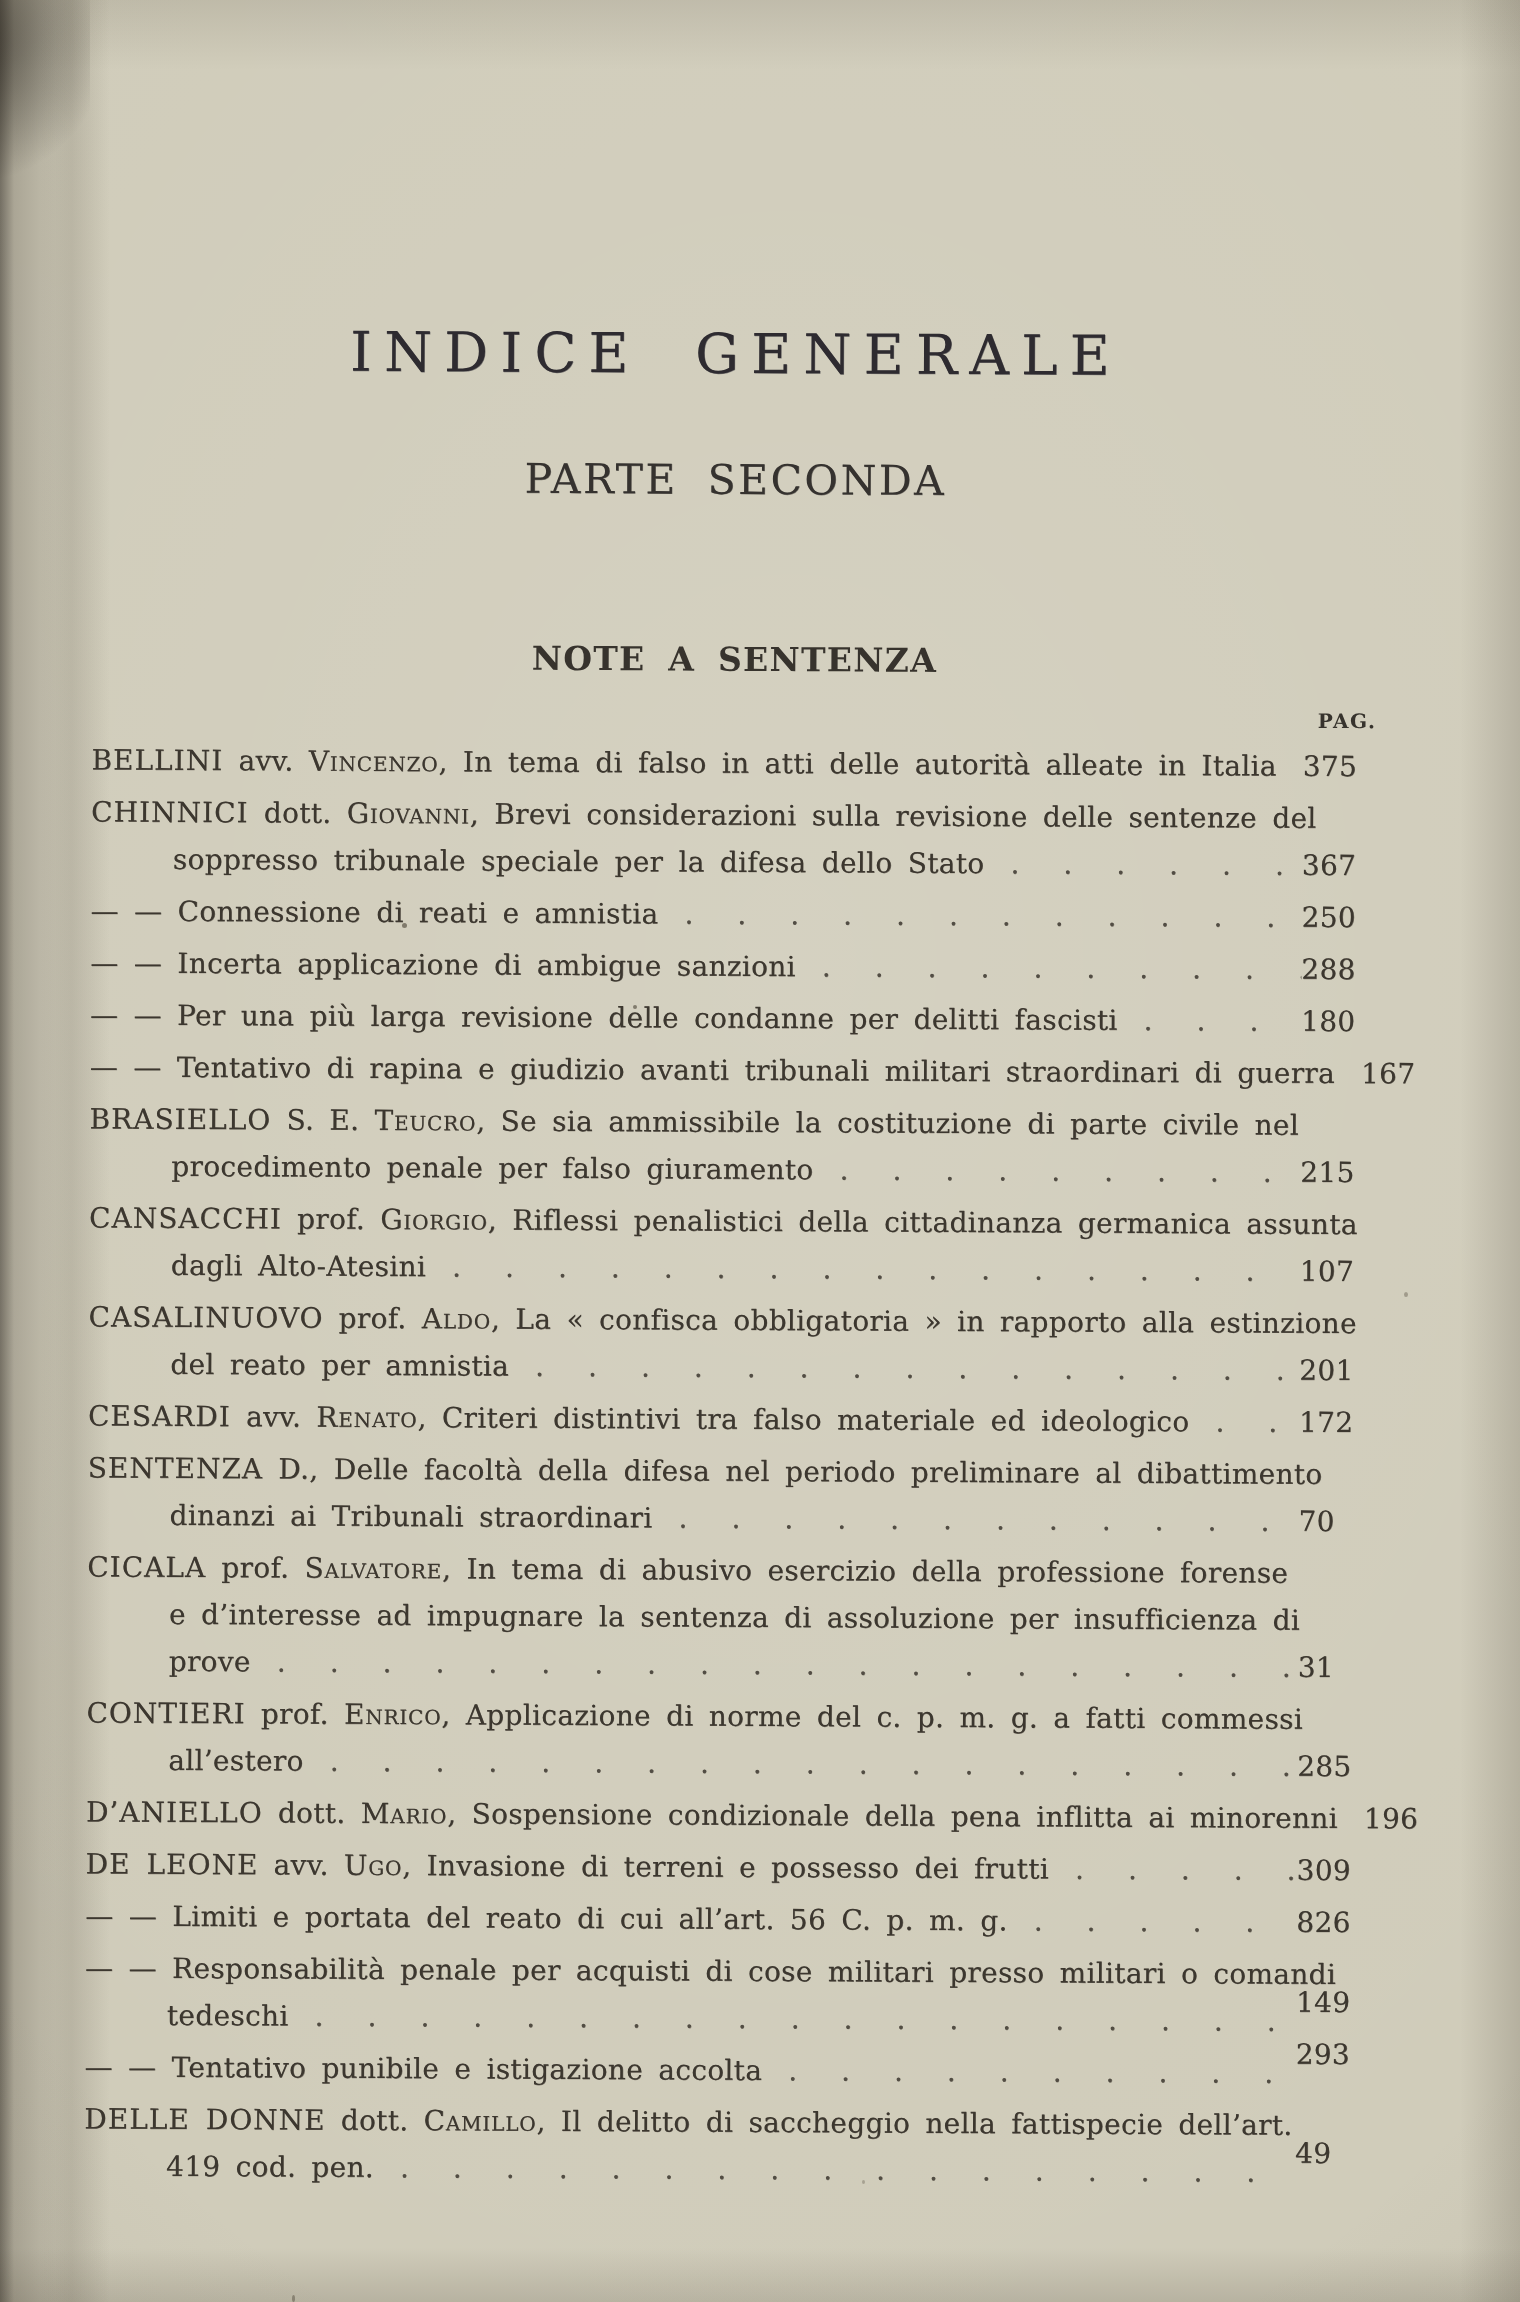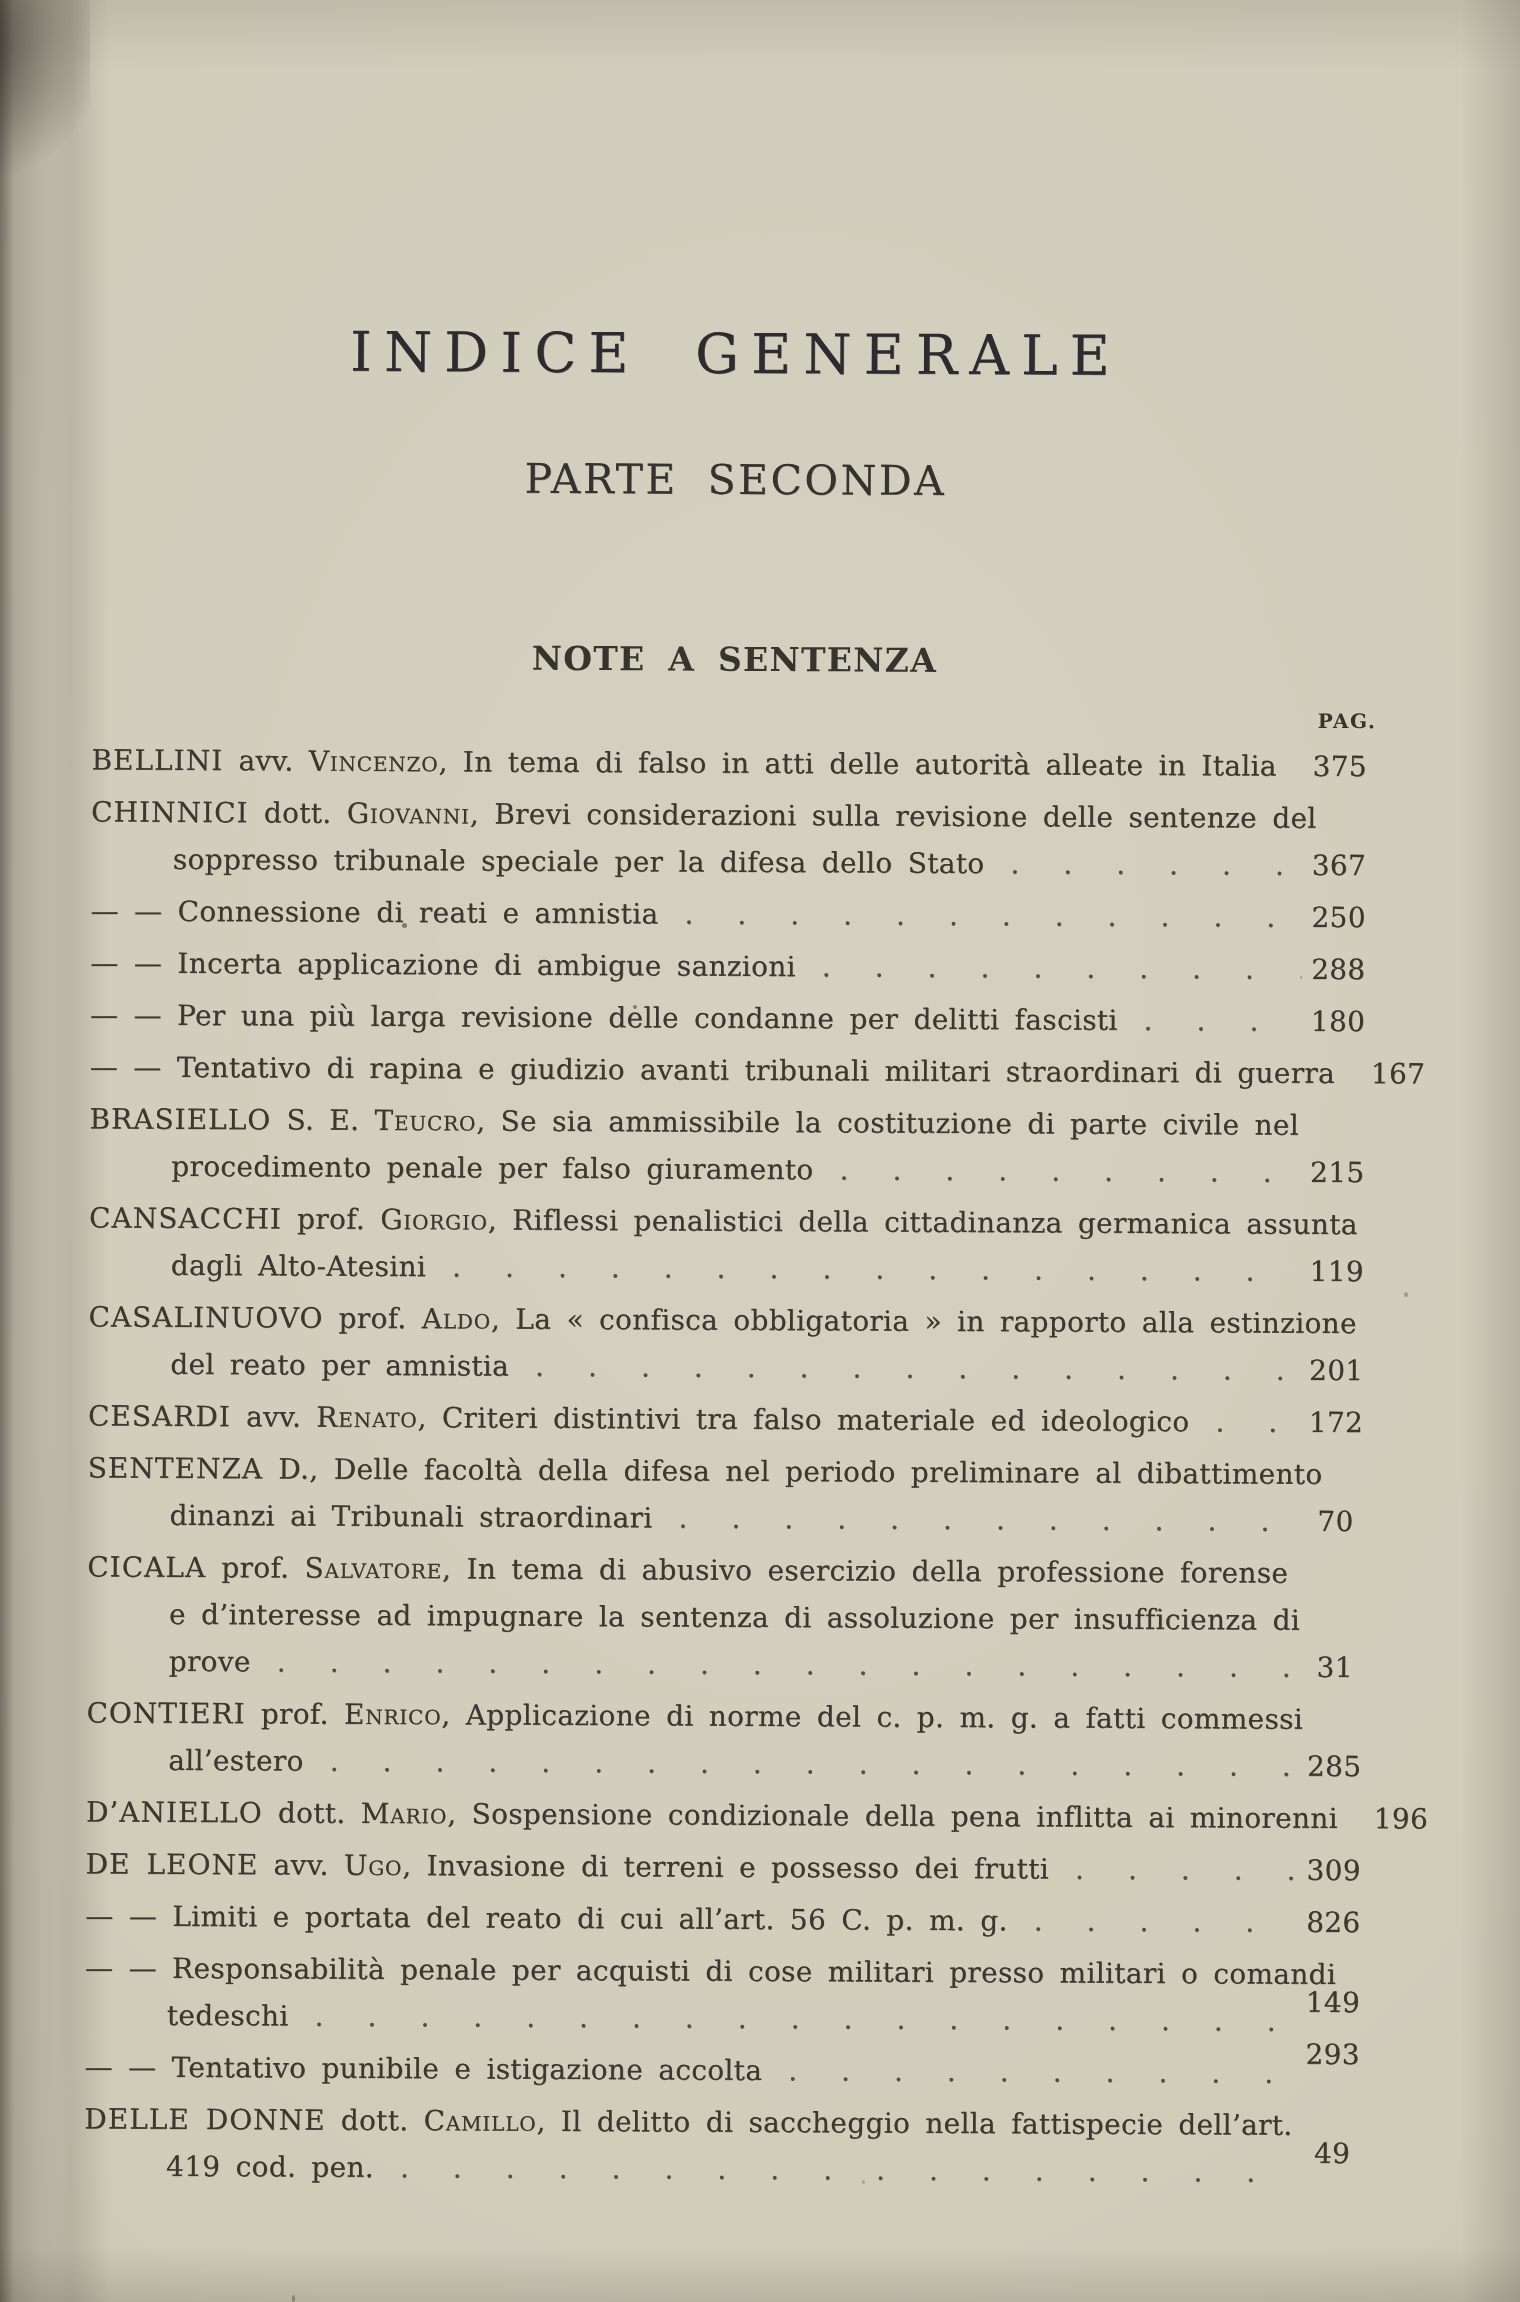--- a/index.html
+++ b/index.html
@@ -66,21 +66,21 @@
   .entry{margin-bottom:5px;}
   .line{display:flex;align-items:baseline;line-height:47px;height:47px;}
   .line.cont{padding-left:82px;}
   .txt{white-space:nowrap;flex-shrink:0;}
   .p-caps{letter-spacing:1px;}
   .p-sc{font-variant:small-caps;letter-spacing:0.8px;margin-top:32px;}
   .fill{
     flex:1 1 auto;min-width:0;overflow:hidden;white-space:nowrap;
     letter-spacing:44px;padding-left:26px;opacity:0.85;
   }
-  .pg{flex-shrink:0;min-width:74px;text-align:center;white-space:nowrap;}
+  .pg{flex-shrink:0;min-width:74px;text-align:left;white-space:nowrap;}
   .pg.raised{position:relative;top:-19px;}
 </style>
 </head>
 <body>
 
 <div class="photo">
   <div class="corner-shadow"></div>
   <div class="gutter-shade"></div>
 
   <div class="speck" style="left:402px;top:923px;width:5px;height:5px;"></div>
@@ -157,21 +157,21 @@
         </div>
         <div class="entry">
           <div class="line">
             <span class="txt"><span class="p-caps">CANSACCHI</span><span class="p-rm"> prof. </span><span class="p-sc">Giorgio</span><span class="p-rm">, Riflessi penalistici della cittadinanza germanica assunta</span></span>
             <span class="fill"></span>
             <span class="pg"></span>
           </div>
           <div class="line cont">
             <span class="txt"><span class="p-rm">dagli Alto-Atesini</span></span>
             <span class="fill">..............................</span>
-            <span class="pg">119</span>
+            <span class="pg">107</span>
           </div>
         </div>
         <div class="entry">
           <div class="line">
             <span class="txt"><span class="p-caps">CASALINUOVO</span><span class="p-rm"> prof. </span><span class="p-sc">Aldo</span><span class="p-rm">, La « confisca obbligatoria » in rapporto alla estinzione</span></span>
             <span class="fill"></span>
             <span class="pg"></span>
           </div>
           <div class="line cont">
             <span class="txt"><span class="p-rm">del reato per amnistia</span></span>

